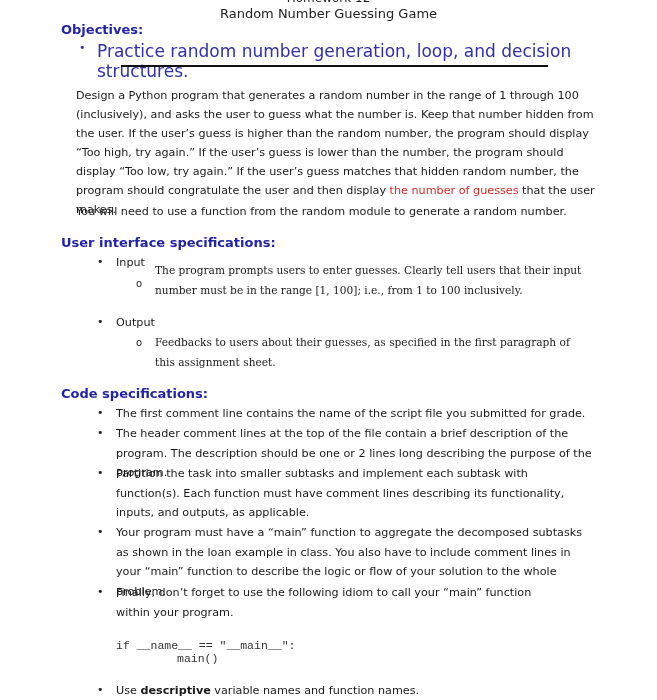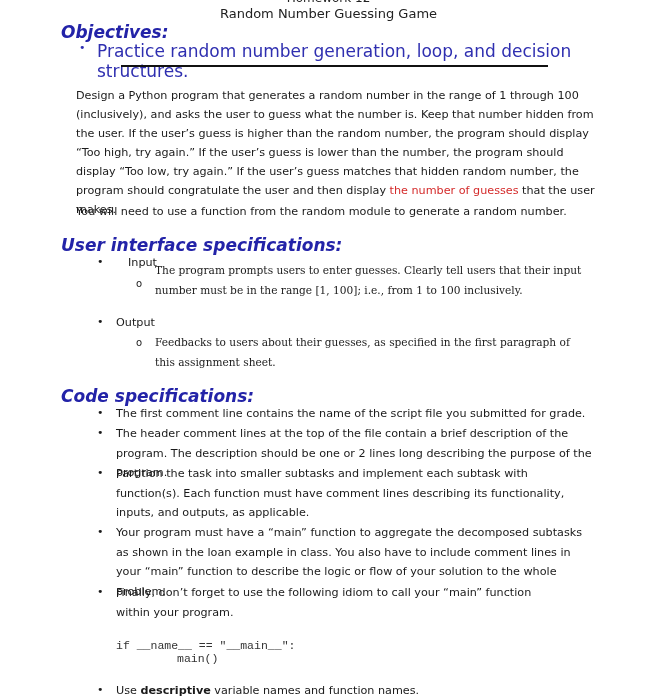--- a/index.html
+++ b/index.html
@@ -3,21 +3,21 @@
   <meta charset="utf-8">
   <style>
     html, body { margin: 0; padding: 0; background: #ffffff; }
     body { width: 657px; height: 700px; overflow: hidden; position: relative;
       font-family: "DejaVu Sans", sans-serif; color: #1a1a1a; }
     .page { position: absolute; left: 0; top: 0; width: 657px; height: 700px; }
     .cutoff-title { position: absolute; top: -9px; left: 0; width: 657px; text-align: center;
       font-size: 12px; color: #222; }
     .title { position: absolute; top: 6px; left: 0; width: 657px; text-align: center;
       font-size: 13px; color: #222; }
-    .heading { position: absolute; left: 61px; font-size: 17px; font-weight: bold; color: #2323a8; font-style: italic; }
+    .heading { position: absolute; left: 61px; font-size: 13px; font-weight: bold; color: #2323a8; }
     .obj-item { position: absolute; left: 97px; top: 41px; font-size: 17px; color: #2f2fb0; }
     .bullet { position: absolute; font-size: 11px; }
     .rule { position: absolute; left: 121px; top: 65px; width: 427px; height: 2px; background: #111; }
     .para { position: absolute; left: 76px; width: 530px; font-size: 11.2px; line-height: 19px; }
     .red { color: #d42a2a; }
     .ul-item { position: absolute; font-size: 11.2px; line-height: 19.5px; }
     .serif { font-family: "DejaVu Serif", serif; font-size: 10.6px; line-height: 20px; }
     .sub-bullet { position: absolute; font-size: 10px; }
     .code { position: absolute; font-family: "Liberation Mono", monospace; font-size: 11.5px; color: #333; line-height: 12px; white-space: pre; }
     b { font-weight: bold; }
@@ -36,21 +36,21 @@
 
   <div class="rule"></div>
 
   <div class="para" style="top:86px;"><span>Design a Python program that generates a random number in the range of 1 through 100 (inclusively), and asks the user to guess what the number is. Keep that number hidden from the user. If the user’s guess is higher than the random number, the program should display “Too high, try again.” If the user’s guess is lower than the number, the program should display “Too low, try again.” If the user’s guess matches that hidden random number, the program should congratulate the user and then display </span><span class="red">the number of guesses</span><span> that the user makes.</span></div>
 
   <div class="para" style="top:202px;">You will need to use a function from the random module to generate a random number.</div>
 
   <div class="heading" style="top:235px;">User interface specifications:</div>
 
   <span class="bullet" style="left:97px; top:255px;">•</span>
-  <div class="ul-item" style="left:116px; top:253px;margin-left:12px;">Input</div>
+  <div class="ul-item" style="left:116px; top:253px;">Input</div>
   <span class="sub-bullet" style="left:136px; top:278px;">o</span>
   <div class="ul-item serif" style="left:155px; top:260px; width:430px;">The program prompts users to enter guesses. Clearly tell users that their input number must be in the range [1, 100]; i.e., from 1 to 100 inclusively.</div>
 
   <span class="bullet" style="left:97px; top:315px;">•</span>
   <div class="ul-item" style="left:116px; top:313px;text-align:right;">Output</div>
   <span class="sub-bullet" style="left:136px; top:337px;">o</span>
   <div class="ul-item serif" style="left:155px; top:332px; width:420px;">Feedbacks to users about their guesses, as specified in the first paragraph of this assignment sheet.</div>
 
   <div class="heading" style="top:386px;">Code specifications:</div>
 

